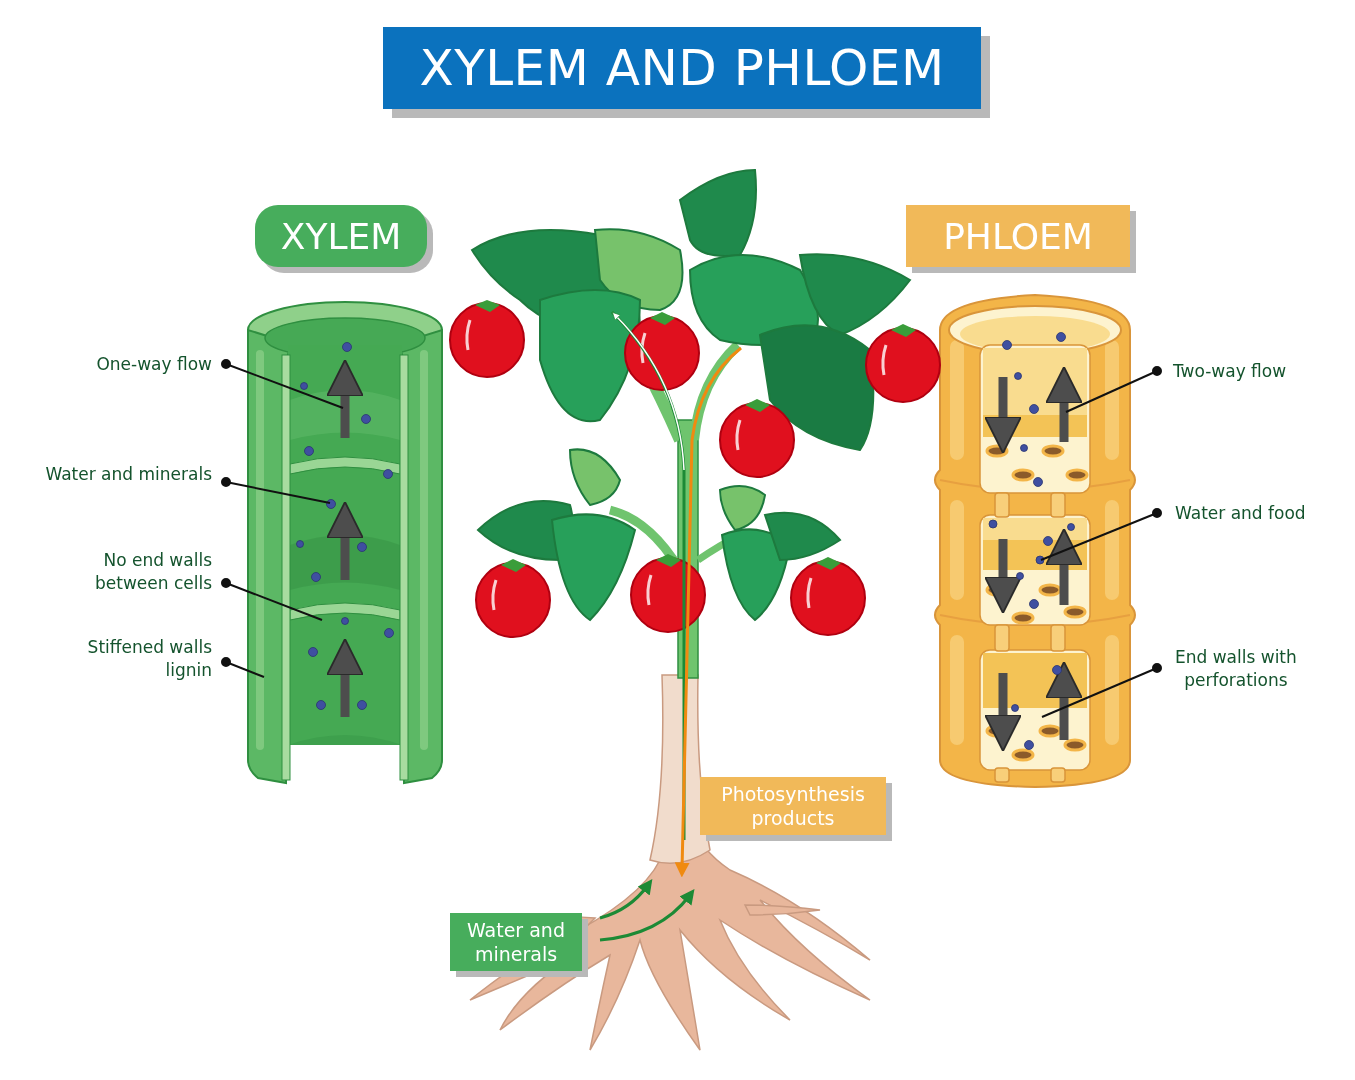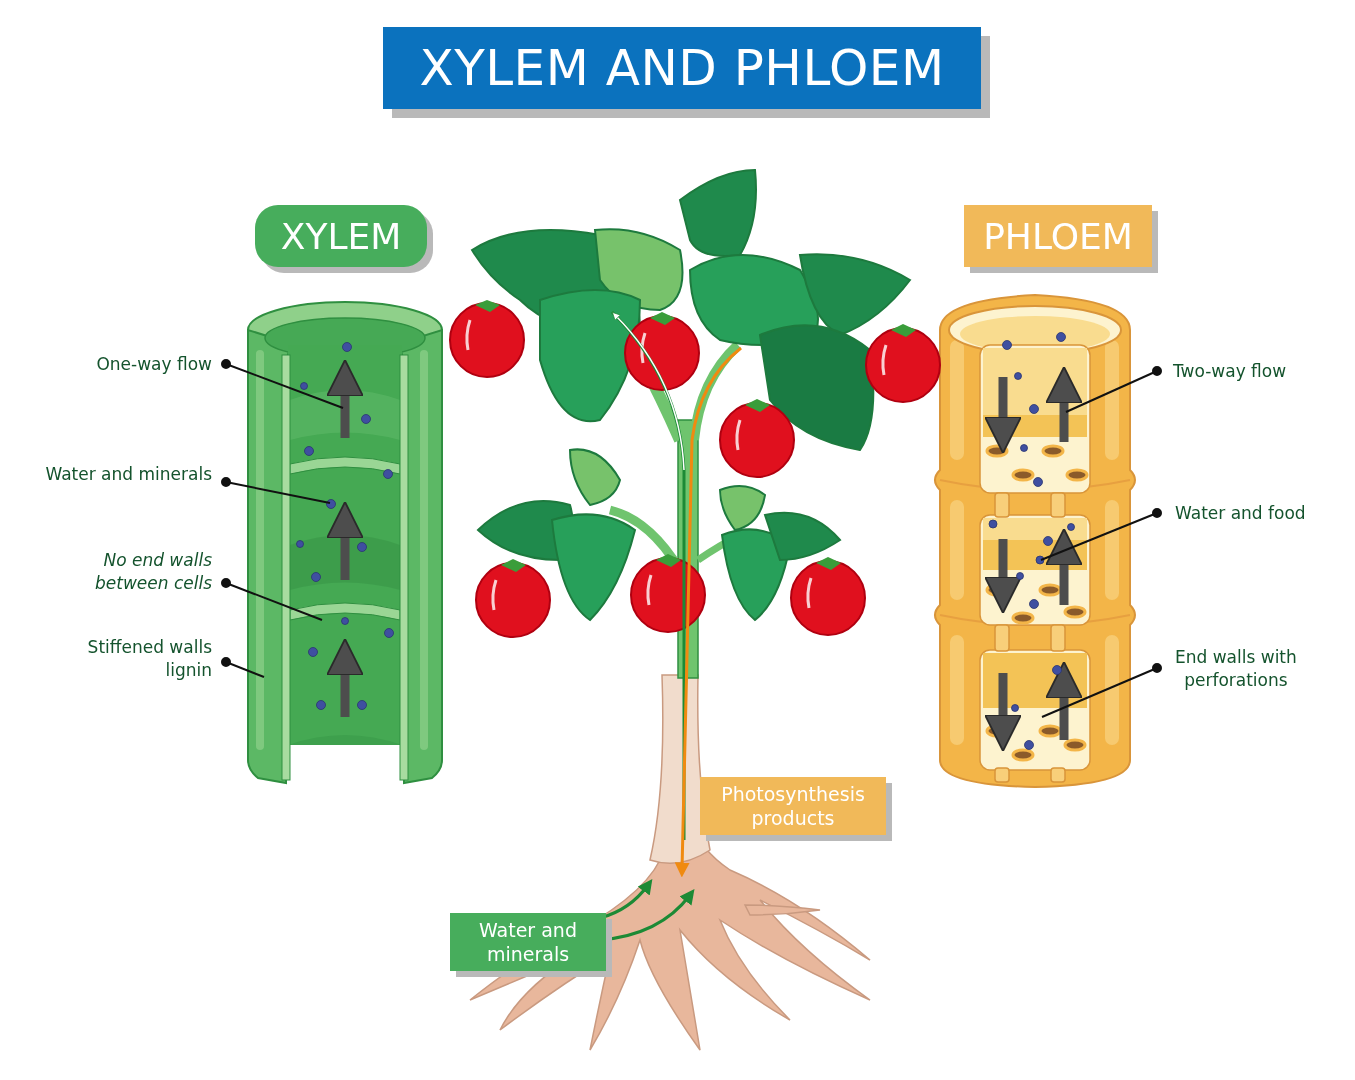--- a/index.html
+++ b/index.html
@@ -1,22 +1,22 @@
 <!DOCTYPE html>
 <html><head>
 <meta charset="utf-8">
 <style>
   html,body{margin:0;padding:0;background:#ffffff;}
   body{width:1355px;height:1080px;position:relative;overflow:hidden;font-family:"DejaVu Sans","Liberation Sans",sans-serif;}
   .banner{position:absolute;display:flex;align-items:center;justify-content:center;color:#ffffff;box-shadow:9px 9px 0 #b9b9b9;}
   #title{left:383px;top:27px;width:598px;height:82px;background:#0b72be;font-size:50px;letter-spacing:0.5px;}
   #xylem-banner{left:255px;top:205px;width:172px;height:62px;background:#47ad5c;font-size:36px;box-shadow:6px 6px 0 #b9b9b9;border-radius:23px;}
-  #phloem-banner{left:964px;top:205px;width:188px;height:62px;background:#f1b959;font-size:36px;box-shadow:6px 6px 0 #b9b9b9;}
+  #phloem-banner{left:906px;top:205px;width:224px;height:62px;background:#f1b959;font-size:36px;box-shadow:6px 6px 0 #b9b9b9;}
   #photo-box{left:700px;top:777px;width:186px;height:58px;background:#f1b959;font-size:19px;line-height:24px;text-align:center;flex-direction:column;box-shadow:6px 6px 0 #b9b9b9;}
-  #water-box{left:450px;top:913px;width:156px;height:58px;background:#47ad5c;font-size:19px;line-height:24px;text-align:center;flex-direction:column;box-shadow:6px 6px 0 #b9b9b9;}
+  #water-box{left:450px;top:913px;width:132px;height:58px;background:#47ad5c;font-size:19px;line-height:24px;text-align:center;flex-direction:column;box-shadow:6px 6px 0 #b9b9b9;}
   .label{position:absolute;font-size:17px;line-height:23px;color:#14532d;}
   .label.r{text-align:right;}
   .label.l{text-align:center;}
   svg#art{position:absolute;left:0;top:0;}
 </style>
 </head>
 <body>
 
 <svg id="art" width="1355" height="1080" viewBox="0 0 1355 1080">
   <defs>
@@ -266,21 +266,21 @@
   <span>Water and</span>
   <span>minerals</span>
 </div>
 
 <div class="label r" style="right:1143px;top:353px;">
   <div>One-way flow</div>
 </div>
 <div class="label r" style="right:1143px;top:463px;">
   <div>Water and minerals</div>
 </div>
-<div class="label r" style="right:1143px;top:549px;font-style:italic;">
+<div class="label r" style="right:1143px;top:549px;">
   <div>No end walls</div>
   <div>between cells</div>
 </div>
 <div class="label r" style="right:1143px;top:636px;">
   <div>Stiffened walls</div>
   <div>lignin</div>
 </div>
 
 <div class="label l" style="left:1173px;top:360px;">
   <div>Two-way flow</div>

